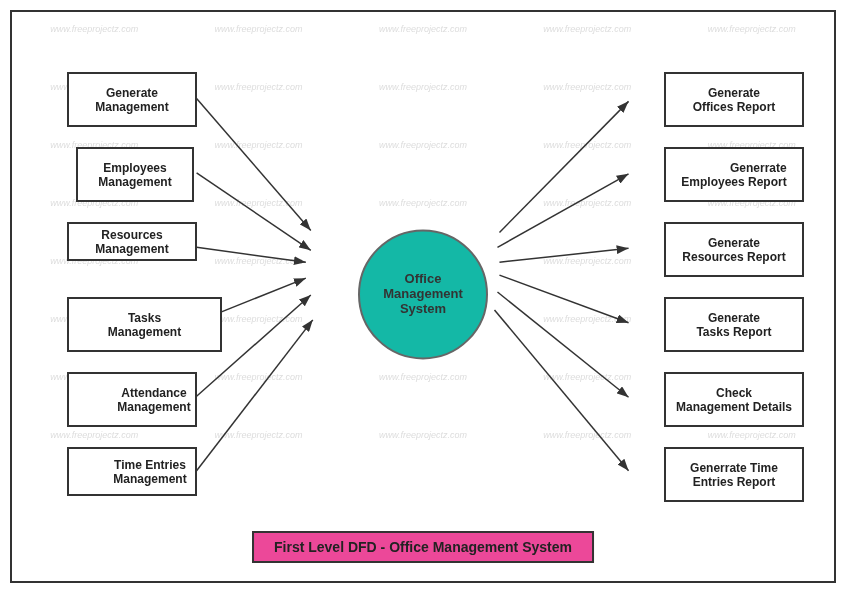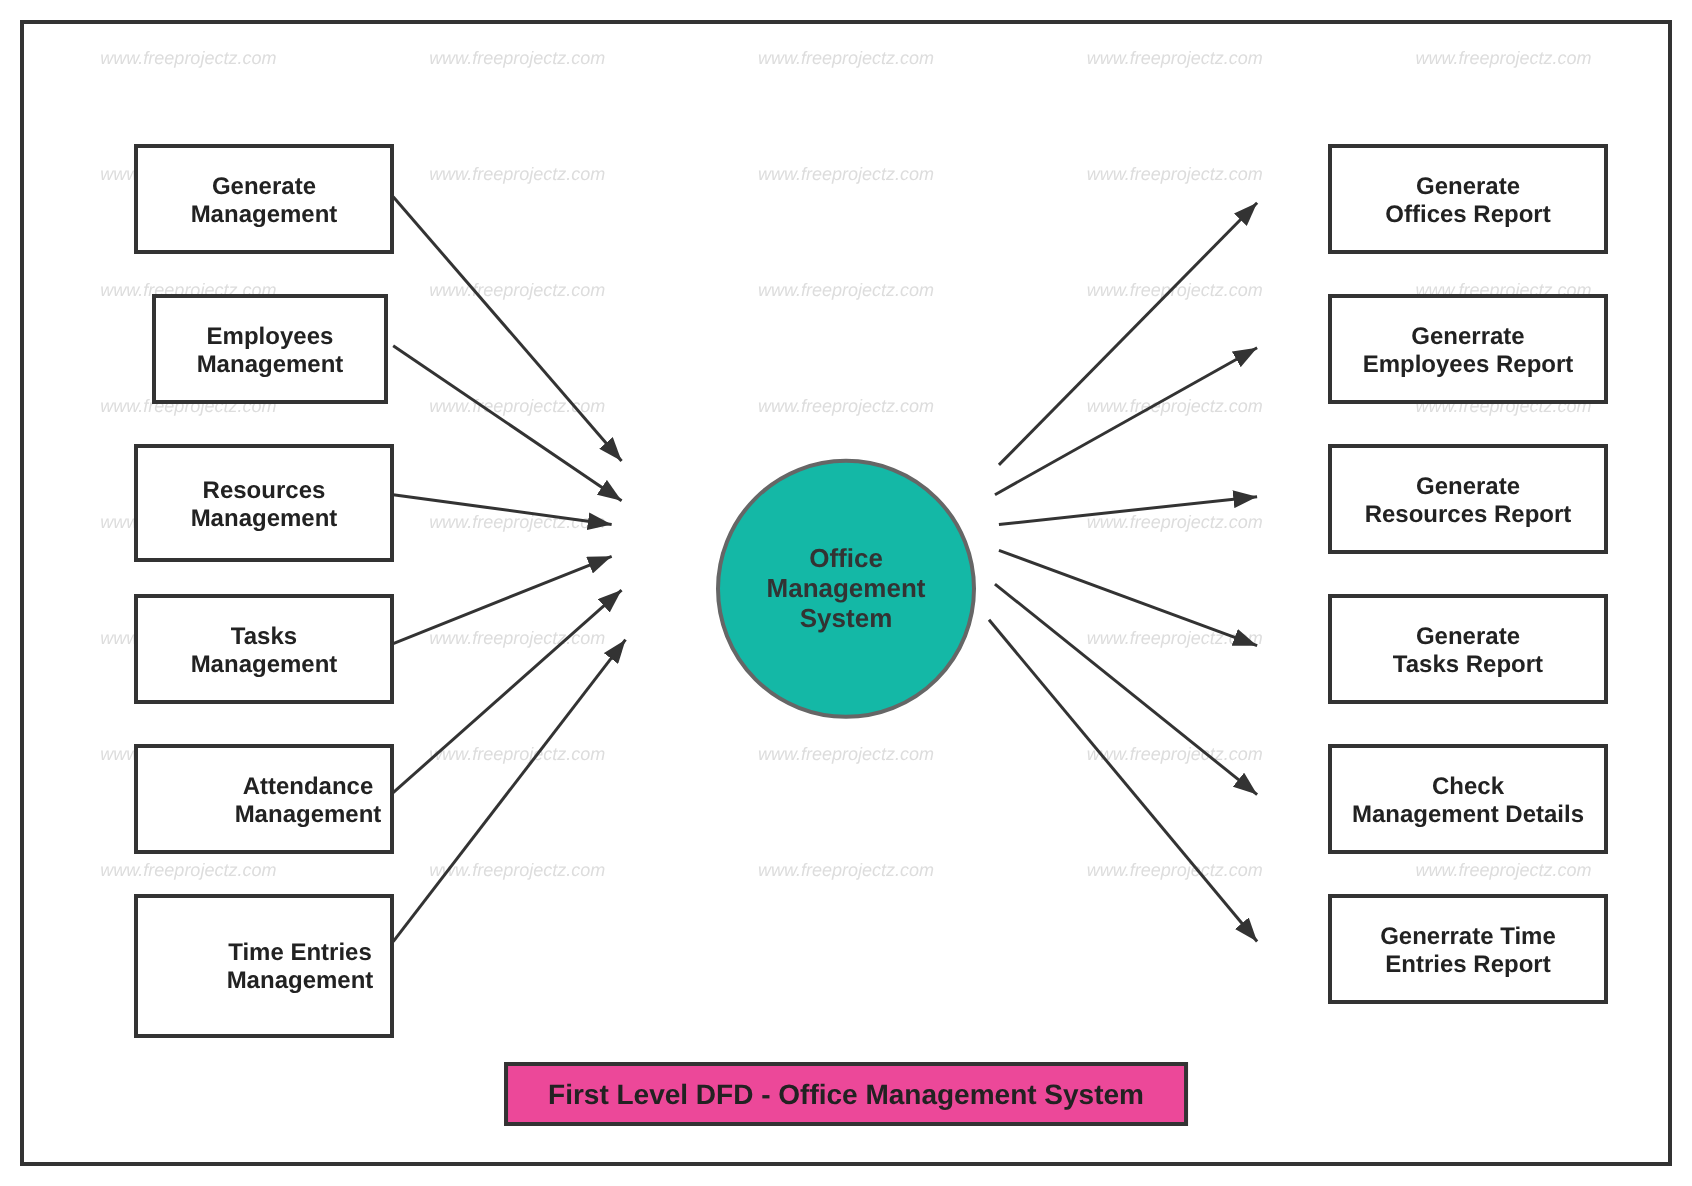--- a/index.html
+++ b/index.html
@@ -200,42 +200,42 @@
   </div>
 
   <div class="box" style="top:60px; left:55px; width:130px; height:55px;">
     <span style="white-space:pre-line;">Generate
 Management</span>
   </div>
   <div class="box" style="top:135px; left:64px; width:118px; height:55px;">
     <span style="white-space:pre-line;">Employees
 Management</span>
   </div>
-  <div class="box" style="top:210px; left:55px; width:130px; height:59px;justify-content:center;">
+  <div class="box" style="top:210px; left:55px; width:130px; height:39px;justify-content:center;">
     <span style="white-space:pre-line;">Resources
 Management</span>
   </div>
-  <div class="box" style="top:285px; left:55px; width:130px; height:55px;">
+  <div class="box" style="top:285px; left:55px; width:155px; height:55px;">
     <span style="white-space:pre-line;">Tasks
 Management</span>
   </div>
   <div class="box" style="top:360px; left:55px; width:130px; height:55px;">
     <span style="white-space:pre-line;margin-left:44px;">Attendance
 Management</span>
   </div>
-  <div class="box" style="top:435px; left:55px; width:130px; height:72px;padding-left:40px;">
+  <div class="box" style="top:435px; left:55px; width:130px; height:49px;padding-left:40px;">
     <span style="white-space:pre-line;">Time Entries
 Management</span>
   </div>
 
   <div class="box" style="top:60px; right:30px; width:140px; height:55px;">
     <span style="white-space:pre-line;">Generate
 Offices Report</span>
   </div>
-  <div class="box" style="top:135px; right:30px; width:140px; height:55px;">
+  <div class="box" style="top:135px; right:30px; width:140px; height:55px;text-align:right;">
     <span style="white-space:pre-line;">Generrate
 Employees Report</span>
   </div>
   <div class="box" style="top:210px; right:30px; width:140px; height:55px;">
     <span style="white-space:pre-line;">Generate
 Resources Report</span>
   </div>
   <div class="box" style="top:285px; right:30px; width:140px; height:55px;">
     <span style="white-space:pre-line;">Generate
 Tasks Report</span>

